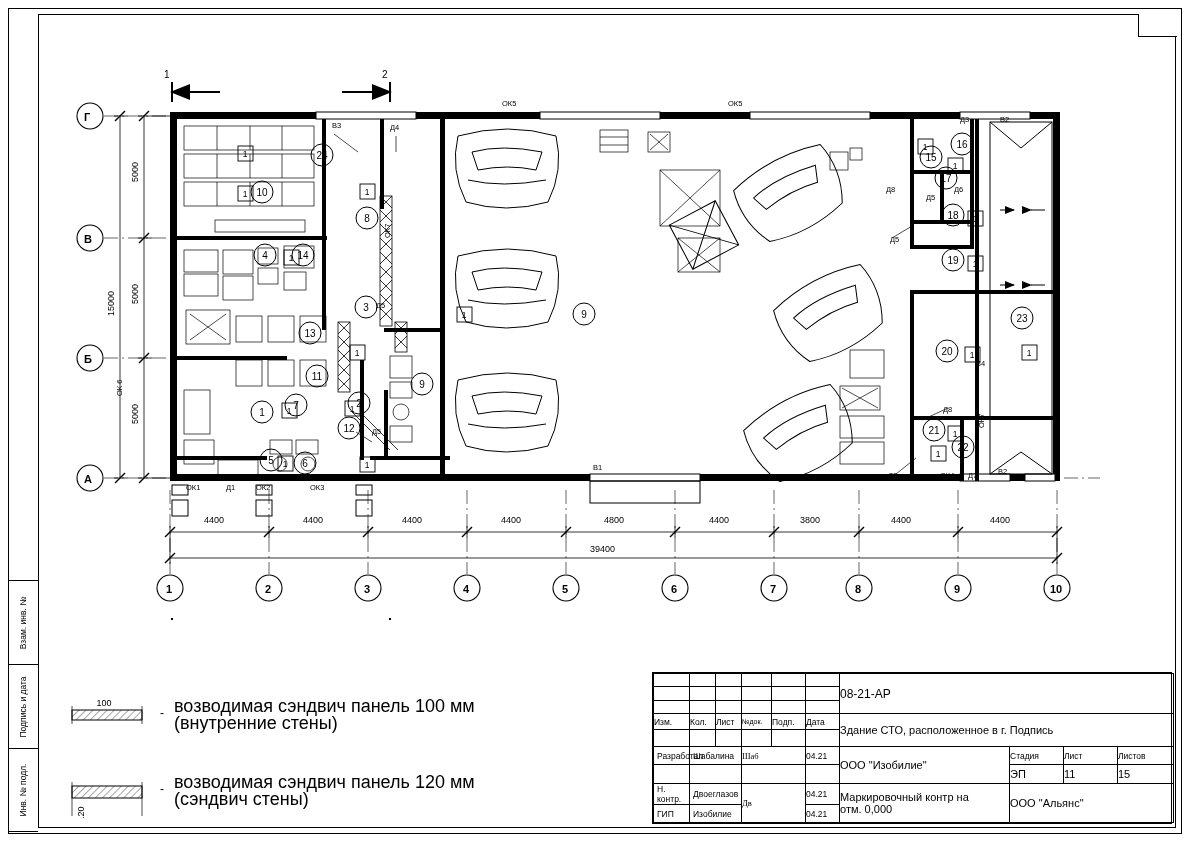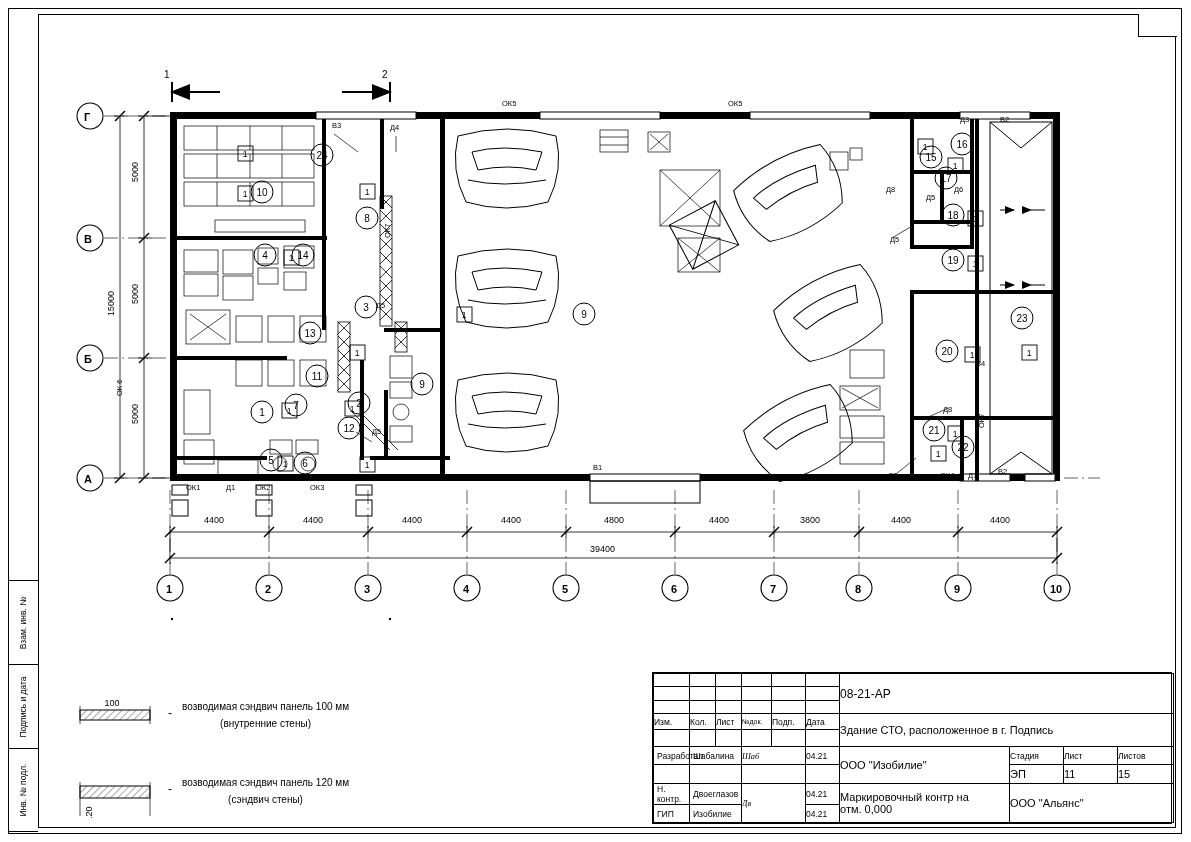--- a/index.html
+++ b/index.html
@@ -15,32 +15,32 @@
   .left-cell span{position:absolute;left:50%;top:50%;transform:translate(-50%,-50%) rotate(-90deg);white-space:nowrap;font-size:8.5px;}
   .title{position:absolute;left:0;top:34px;width:1191px;text-align:center;font-size:14.5px;}
   
   .plan{position:absolute;left:60px;top:60px;width:1080px;height:540px;}
   svg{display:block;}
   .lbl{font-size:9px;font-family:"Liberation Sans",sans-serif;}
   .lbl-sm{font-size:7.5px;font-family:"Liberation Sans",sans-serif;}
   .lbl-md{font-size:10px;font-family:"Liberation Sans",sans-serif;}
   .lbl-bold{font-size:11px;font-weight:bold;font-family:"Liberation Sans",sans-serif;}
   
-  .legend{position:absolute;left:72px;top:690px;width:520px;}
+  .legend{position:absolute;left:64px;top:690px;width:520px;}
   .legend-row{position:relative;height:58px;}
-  .legend-text{position:absolute;left:110px;top:8px;font-size:10px;line-height:17px;text-align:center;}
+  .legend-text{position:absolute;left:110px;top:8px;font-size:18px;line-height:17px;}
   .legend-dash{position:absolute;left:96px;top:16px;font-size:12px;}
   
   .tb{position:absolute;left:652px;top:672px;width:520px;height:152px;border:1.2px solid #000;box-sizing:border-box;}
   .tb table{border-collapse:collapse;width:100%;height:100%;table-layout:fixed;}
   .tb td{border:0.8px solid #000;font-size:8.5px;text-align:left;padding:0;vertical-align:middle;}
   .tb td.l{text-align:left;padding-left:3px;}
   .tb .big{font-size:12px;}
   .tb .mid{font-size:11px;}
-  .sig{font-family:"Liberation Serif",serif;font-style:italic;font-size:13px;}
+  .sig{font-family:"Liberation Serif",serif;font-size:13px;}
 </style>
 </head>
 <body>
 
 <div class="sheet">
 
   <div class="border-outer"></div>
   <div class="border-inner"></div>
   <div class="corner-cut"></div>
 

